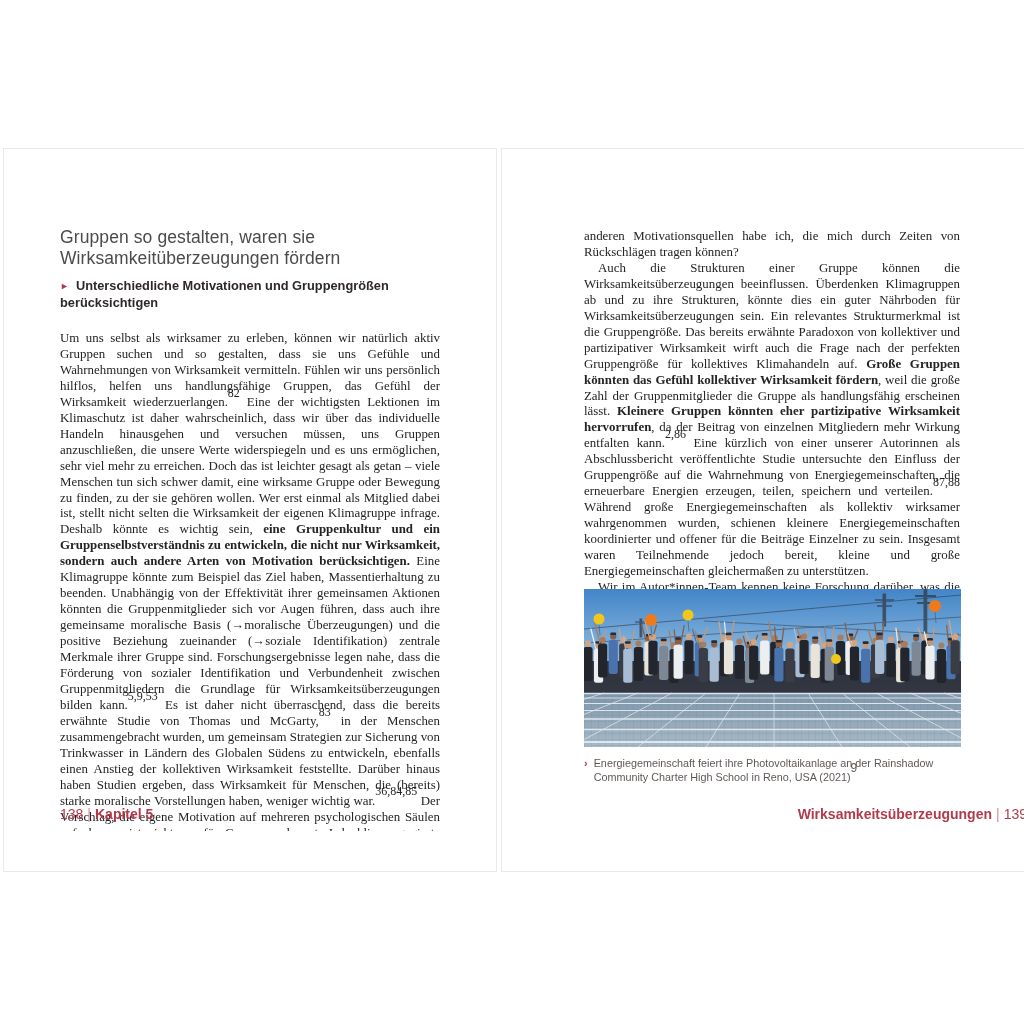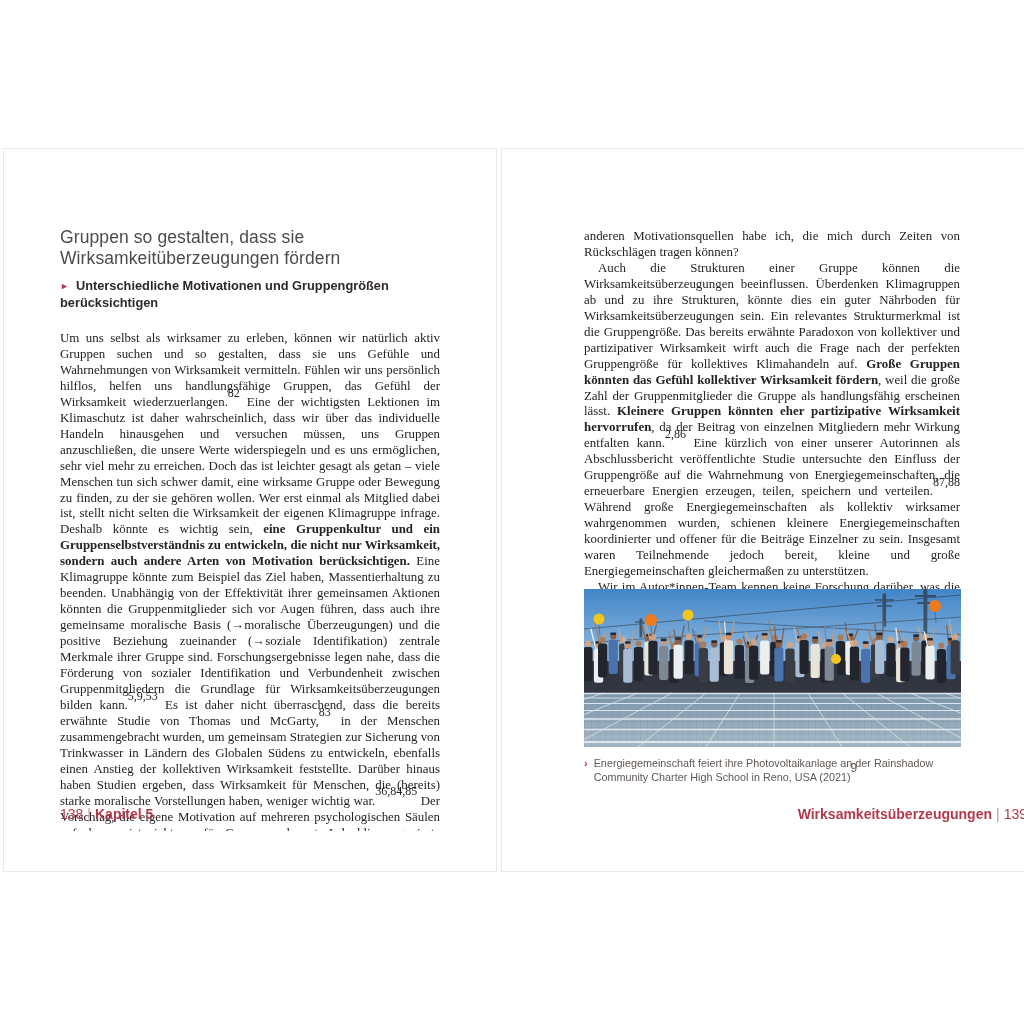--- a/index.html
+++ b/index.html
@@ -72,21 +72,21 @@
   .footer .lbl{font-weight:700;}
   .footer .sep{color:#d18f9b;padding:0 4px;font-weight:400;}
 </style>
 </head>
 <body>
 
 <div class="canvas">
 
   <div class="page page-left">
     <div class="col-left">
-      <h1 class="heading">Gruppen so gestalten, dass sie
+      <h1 class="heading">Gruppen so gestalten, waren sie
 Wirksamkeitüberzeugungen fördern</h1>
       <h2 class="subheading">
         <span class="marker">►</span><span>Unterschiedliche Motivationen und Gruppengrößen berücksichtigen</span>
       </h2>
       <div class="body-text body-left">
           <p class="para"><span>Um uns selbst als wirksamer zu erleben, können wir natürlich aktiv Gruppen suchen und so gestalten, dass sie uns Gefühle und Wahrnehmungen von Wirksamkeit vermitteln. Fühlen wir uns persönlich hilflos, helfen uns handlungsfähige Gruppen, das Gefühl der Wirksamkeit wiederzuerlangen.</span><sup>82</sup><span> Eine der wichtigsten Lektionen im Klimaschutz ist daher wahrscheinlich, dass wir über das individuelle Handeln hinausgehen und versuchen müssen, uns Gruppen anzuschließen, die unsere Werte widerspiegeln und es uns ermöglichen, sehr viel mehr zu erreichen. Doch das ist leichter gesagt als getan – viele Menschen tun sich schwer damit, eine wirksame Gruppe oder Bewegung zu finden, zu der sie gehören wollen. Wer erst einmal als Mitglied dabei ist, stellt nicht selten die Wirksamkeit der eigenen Klimagruppe infrage. Deshalb könnte es wichtig sein, </span><span class="b">eine Gruppenkultur und ein Gruppenselbstverständnis zu entwickeln, die nicht nur Wirksamkeit, sondern auch andere Arten von Motivation berücksichtigen.</span><span> Eine Klimagruppe könnte zum Beispiel das Ziel haben, Massentierhaltung zu beenden. Unabhängig von der Effektivität ihrer gemeinsamen Aktionen könnten die Gruppenmitglieder sich vor Augen führen, dass auch ihre gemeinsame moralische Basis (→moralische Überzeugungen) und die positive Beziehung zueinander (→soziale Identifikation) zentrale Merkmale ihrer Gruppe sind. Forschungsergebnisse legen nahe, dass die Förderung von sozialer Identifikation und Verbundenheit zwischen Gruppenmitgliedern die Grundlage für Wirksamkeitsüberzeugungen bilden kann.</span><sup>5,9,53</sup><span> Es ist daher nicht überraschend, dass die bereits erwähnte Studie von Thomas und McGarty,</span><sup>83</sup><span> in der Menschen zusammengebracht wurden, um gemeinsam Strategien zur Sicherung von Trinkwasser in Ländern des Globalen Südens zu entwickeln, ebenfalls einen Anstieg der kollektiven Wirksamkeit feststellte. Darüber hinaus haben Studien ergeben, dass Wirksamkeit für Menschen, die (bereits) starke moralische Vorstellungen haben, weniger wichtig war.</span><sup>36,84,85</sup><span> Der Vorschlag, die eigene Motivation auf mehreren psychologischen Säulen aufzubauen, ist nicht nur für Gruppen relevant. Jede klimaengagierte Person könnte sich fragen: Wie stark hängt meine eigene Motivation eigentlich von Erfolg und Wirksamkeit ab? Welche</span></p>
         </div>
     </div>
     <div class="footer footer-left">
       <span class="num">138</span><span class="sep">|</span><span class="lbl">Kapitel 5</span>

